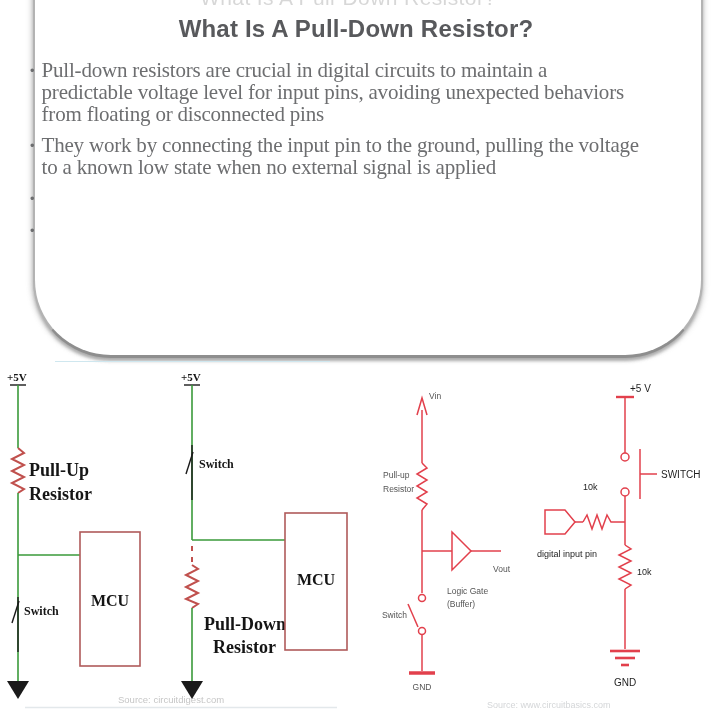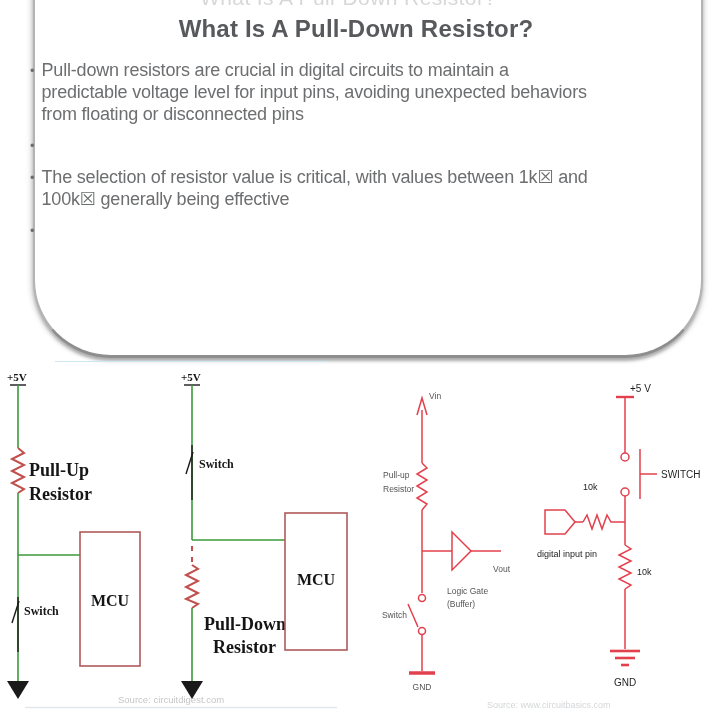--- a/index.html
+++ b/index.html
@@ -15,22 +15,22 @@
 
   .ghost-top{position:absolute;top:-14px;left:200px;font-size:21px;color:#8f8f8f;opacity:.35;
              letter-spacing:.4px;white-space:nowrap;}
 
   .title{position:absolute;top:15px;left:0;width:100%;text-align:center;
          font-size:24px;font-weight:bold;color:var(--title-gray,#58595c);letter-spacing:.2px;}
 
   .bullets{position:absolute;top:59px;left:30px;width:668px;}
   .bullet{display:flex;margin-bottom:9px;}
   .bullet .dot{flex:0 0 auto;font-size:13px;line-height:22px;color:var(--body-gray,#6d6e70);margin-right:7px;margin-top:1px;}
-  .bullet .txt{white-space:pre-line;font-size:18px;line-height:22px;color:var(--body-gray,#6d6e70);
-               letter-spacing:-0.2px;}
+  .bullet .txt{white-space:pre-line;font-size:21px;line-height:22px;color:var(--body-gray,#6d6e70);
+               letter-spacing:-0.2px;font-family:Liberation Serif, serif;}
 
   
   svg text{font-family:"Liberation Sans",sans-serif;}
   .wg{stroke:var(--green-wire,#3a9a3a);stroke-width:1.6;fill:none;}
   .rr{stroke:var(--muted-red,#c0504d);stroke-width:2;fill:none;stroke-linejoin:miter;}
   .boxr{stroke:var(--box-red,#b05a5a);stroke-width:1.6;fill:#fff;}
   .bk{stroke:#1a1a1a;stroke-width:1.4;fill:none;}
   .blkfill{fill:#1a1a1a;stroke:none;}
   .rb{stroke:var(--bright-red,#e2404c);stroke-width:1.5;fill:none;}
   .rbf{stroke:var(--bright-red,#e2404c);stroke-width:1.5;fill:#fff;}
@@ -53,25 +53,25 @@
 
   <div class="bullets">
     <div class="bullet">
       <span class="dot">•</span>
       <span class="txt">Pull-down resistors are crucial in digital circuits to maintain a
 predictable voltage level for input pins, avoiding unexpected behaviors
 from floating or disconnected pins</span>
     </div>
     <div class="bullet">
       <span class="dot">•</span>
+      <span class="txt">They work by connecting the input pin to the ground, pulling the voltage
+to a known low state when no external signal is applied</span>
     </div>
     <div class="bullet">
       <span class="dot">•</span>
-      <span class="txt">The selection of resistor value is critical, with values between 1k☒ and
-100k☒ generally being effective</span>
     </div>
     <div class="bullet">
       <span class="dot">•</span>
     </div>
   </div>
 
   <svg style="position:absolute;left:0;top:360px;" width="720" height="360" viewBox="0 360 720 360">
 
     <line x1="55" y1="361.5" x2="330" y2="361.5" stroke="#cfe7ef" stroke-width="1.2"></line>
     <line x1="25" y1="707.5" x2="337" y2="707.5" stroke="#e3e8eb" stroke-width="1.5"></line>

